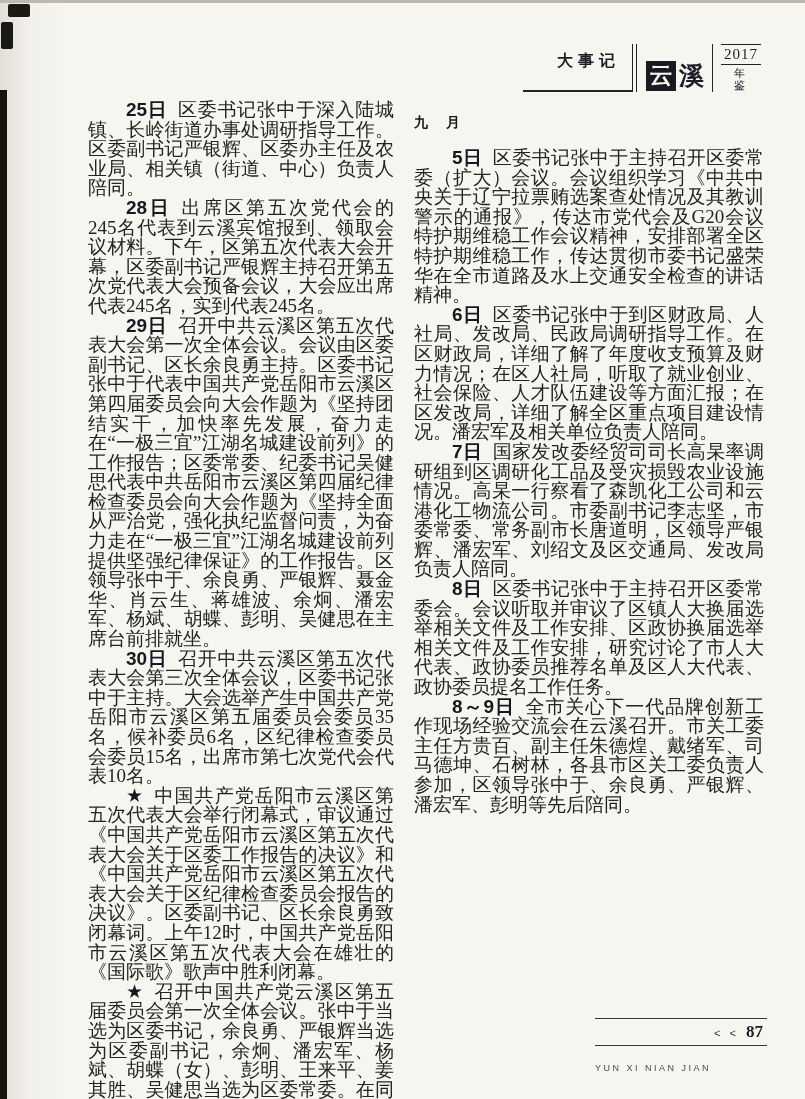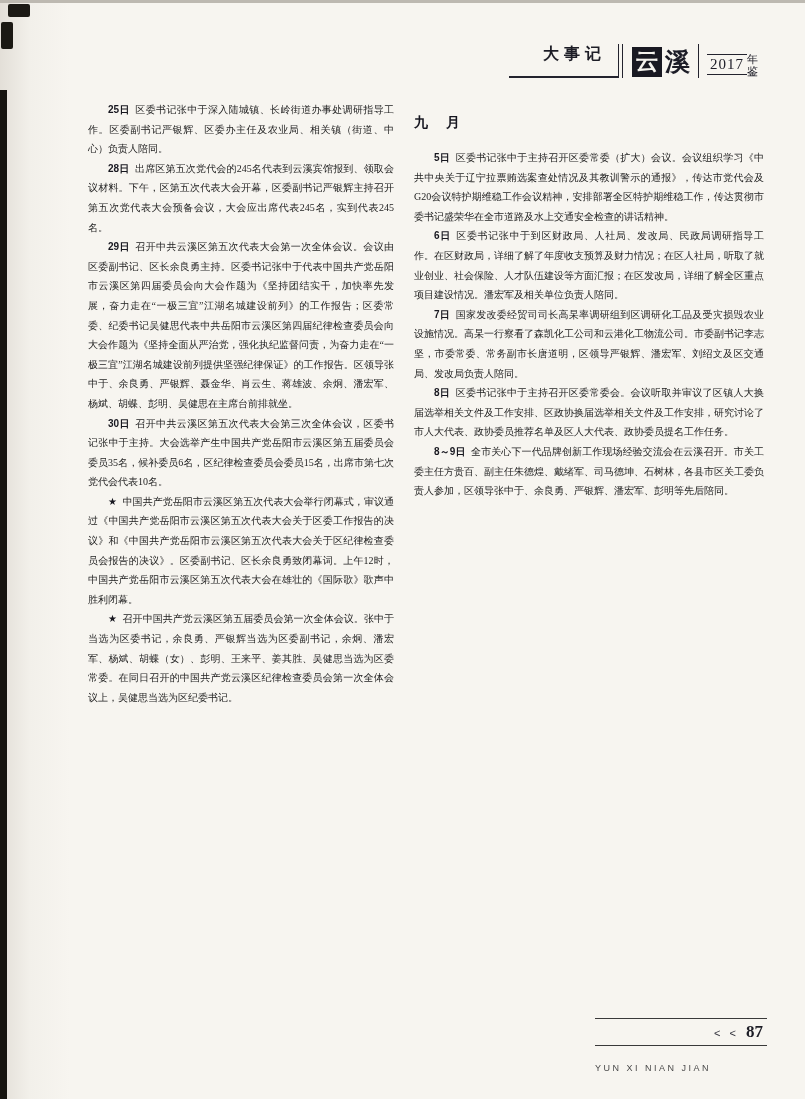--- a/index.html
+++ b/index.html
@@ -22,29 +22,29 @@
 
   
   .hdr { position: absolute; top: 44px; right: 44px; display: flex; align-items: flex-end; }
   .hdr-title-wrap { border-bottom: 2px solid #23232e; padding: 0 12px 11px 34px; align-self: stretch; display: flex; align-items: center; }
   .hdr-title { font-family: "Liberation Sans", "DejaVu Sans", sans-serif; font-weight: bold; font-size: 16px; letter-spacing: 5px; color: #1d1d26; }
   .hdr-sep { width: 5px; border-left: 1.5px solid #23232e; border-right: 1.5px solid #23232e; align-self: stretch; margin: 0 9px 0 0; }
   .brand { display: flex; align-items: flex-start; gap: 3px; padding-bottom: 1px; }
   .brand-box { width: 30px; height: 30px; background: #191922; color: #f5f3ee; font-size: 23px; line-height: 30px; text-align: center; font-weight: bold; }
   .brand-char { font-size: 25px; color: #1c1c26; font-weight: bold; line-height: 30px; }
   .hdr-vline { width: 1px; background: #23232e; align-self: stretch; margin: 0 8px; }
-  .year-block { display: flex; flex-direction: row; align-items: center; padding-bottom: 1px; }
+  .year-block { display: flex; flex-direction: column; align-items: center; padding-bottom: 1px; }
   .year-num { font-size: 15px; letter-spacing: 1px; color: #20202a; border-top: 1px solid #23232e; border-bottom: 1px solid #23232e; padding: 1px 3px; }
   .book-chars { width: 14px; font-size: 11px; line-height: 12px; word-break: break-all; color: #20202a; margin-top: 2px; }
 
   
   .col { position: absolute; top: 100px; }
   .col-left { left: 88px; width: 306px; }
   .col-right { left: 414px; width: 350px; }
-  p.entry { margin: 0; text-align: justify; text-indent: 2em; font-size: 10px; line-height: 19.6px; color: #232323; }
+  p.entry { margin: 0; text-align: justify; text-indent: 2em; font-size: 19px; line-height: 19.6px; color: #232323; }
   p.entry .dl { font-weight: bold; margin-right: 0.55em; font-family: "Liberation Sans", "DejaVu Sans", sans-serif; color: #17171f; }
   .signature { text-align: right; font-size: 14px; line-height: 19.6px; color: #232323; padding-right: 2px; }
   .month-heading { margin: 14px 0 16px; text-align: left; font-size: 14px; font-weight: bold; letter-spacing: 2px; color: #15151f; font-family: Liberation Sans, sans-serif; }
 
   
   .footer { position: absolute; right: 38px; bottom: 26px; width: 172px; }
   .frule { height: 1px; background: #3a3a3a; }
   .pager { display: flex; justify-content: flex-end; align-items: baseline; gap: 7px; padding: 3px 4px 3px 0; }
   .angles { font-size: 11px; color: #33333d; letter-spacing: 3px; font-family: "Liberation Sans", "DejaVu Sans", sans-serif; }
   .pnum { font-size: 17px; font-weight: bold; color: #1d1d26; }

